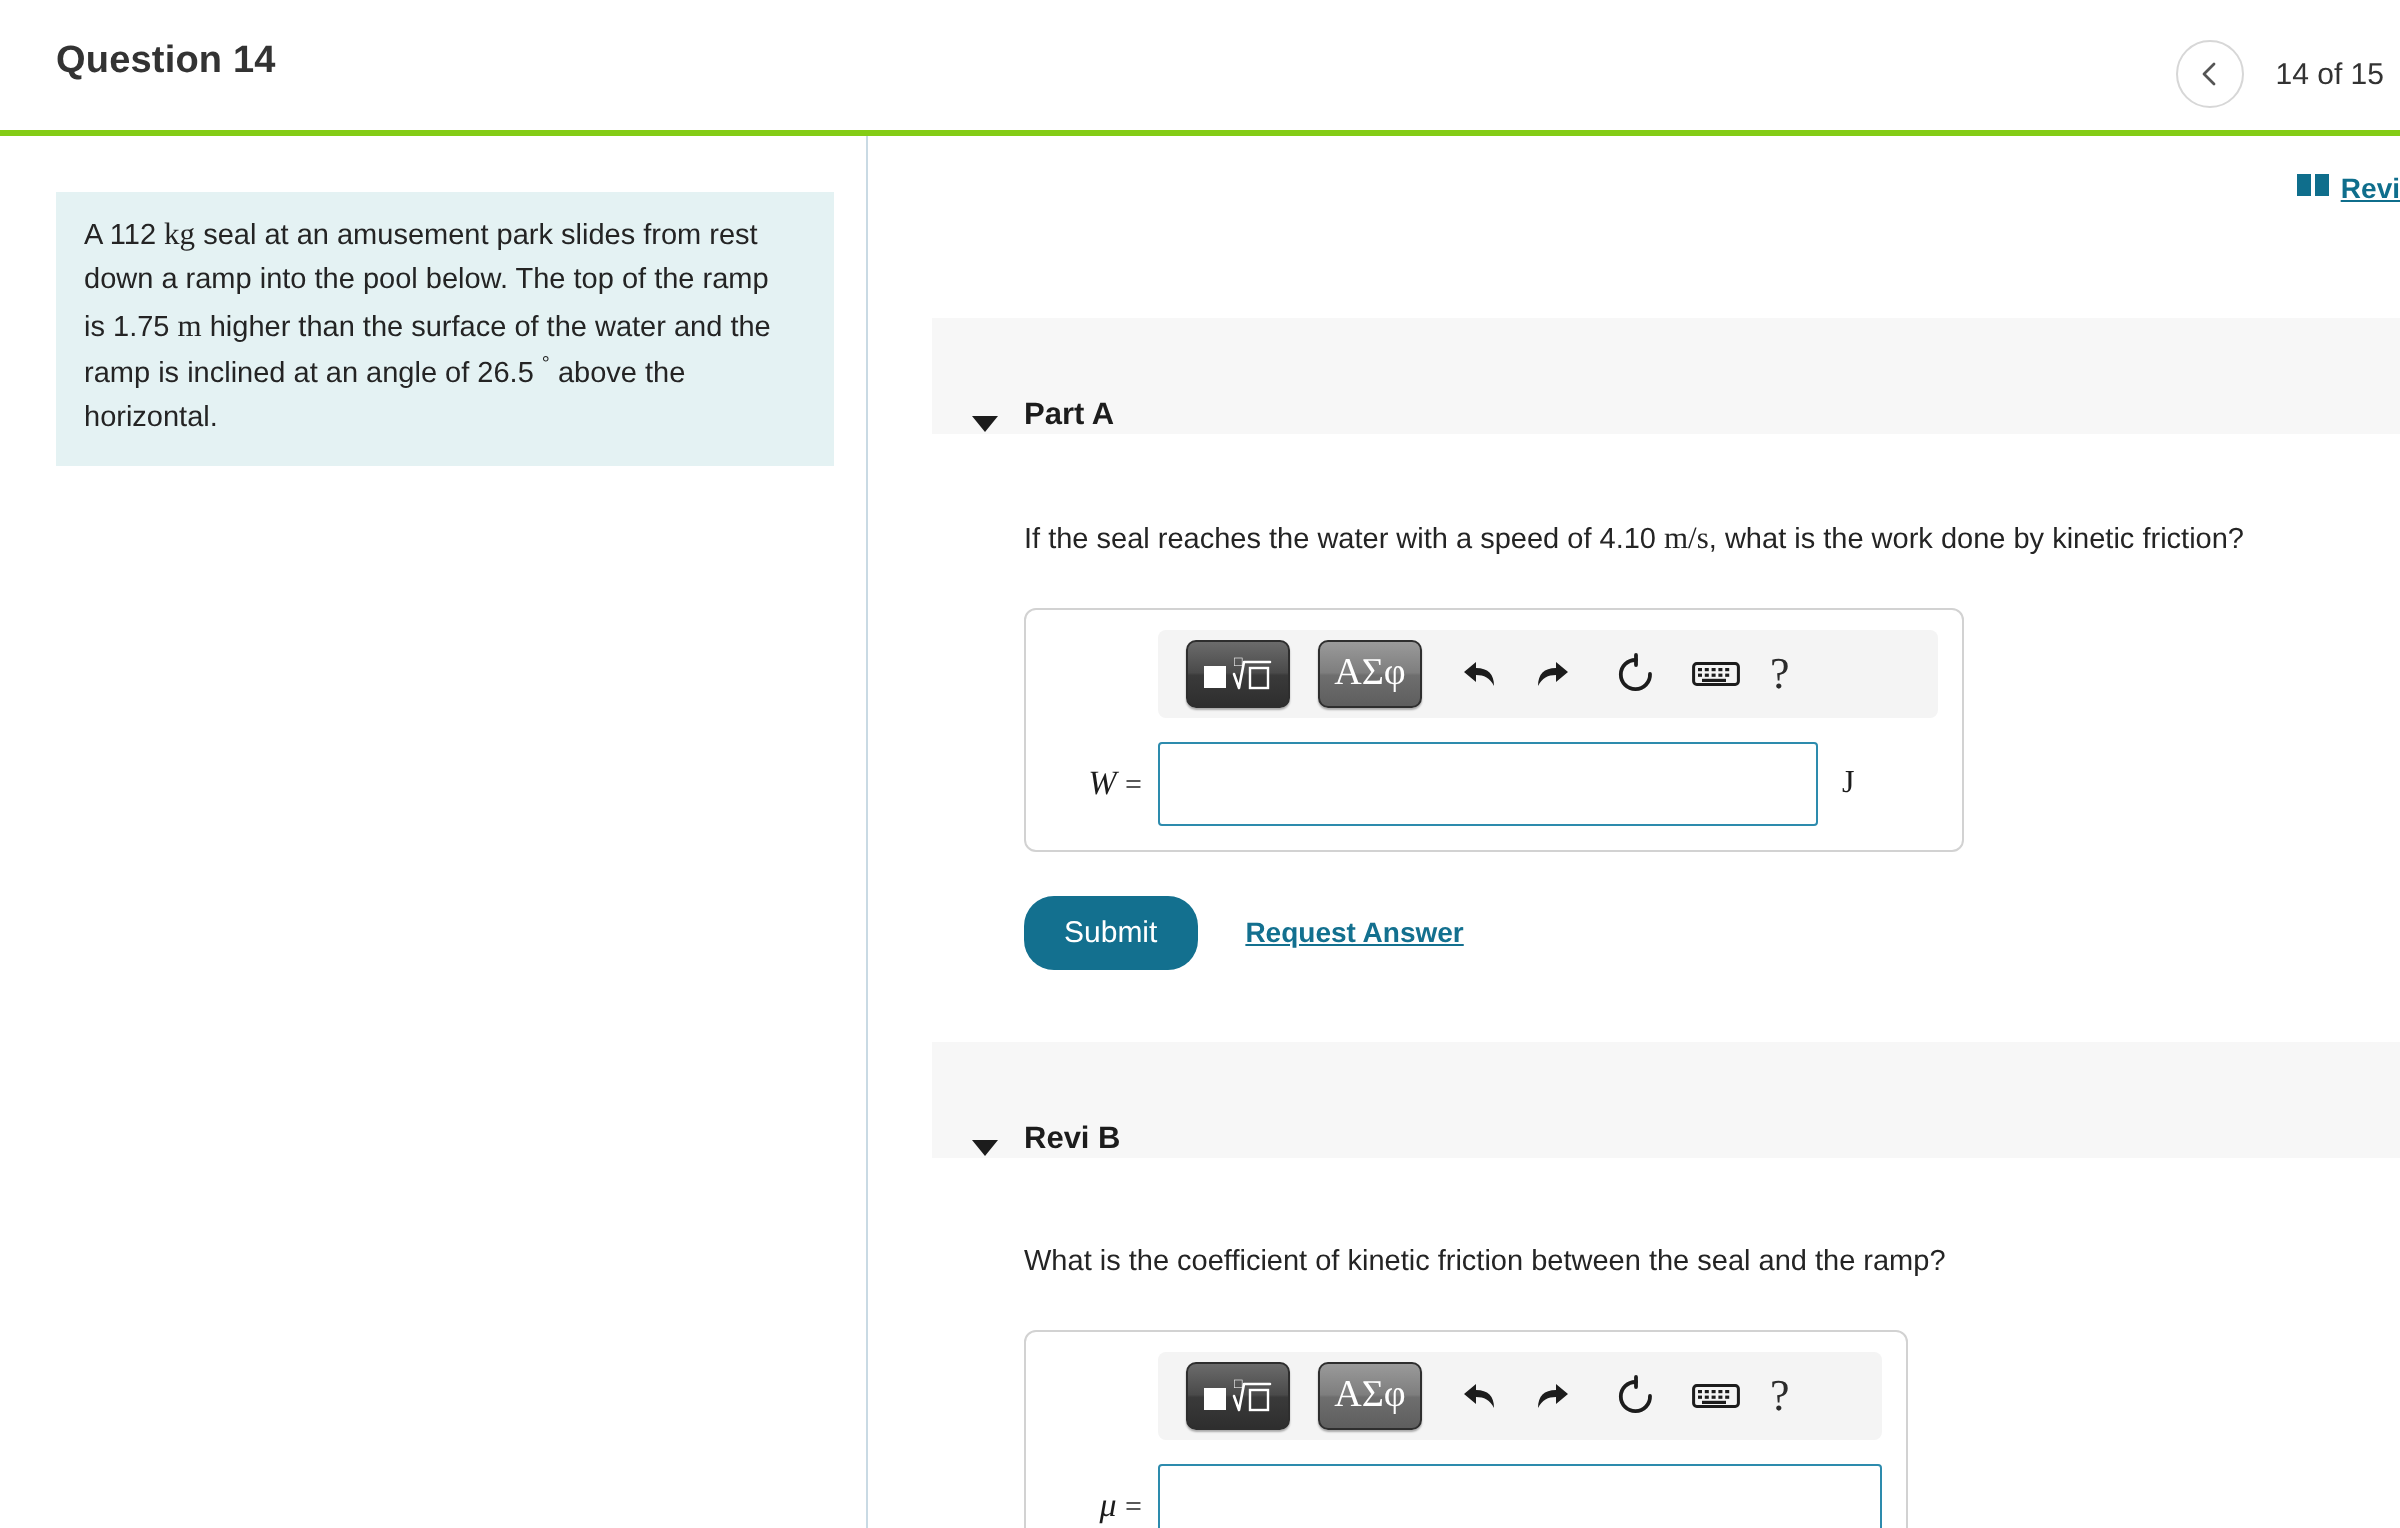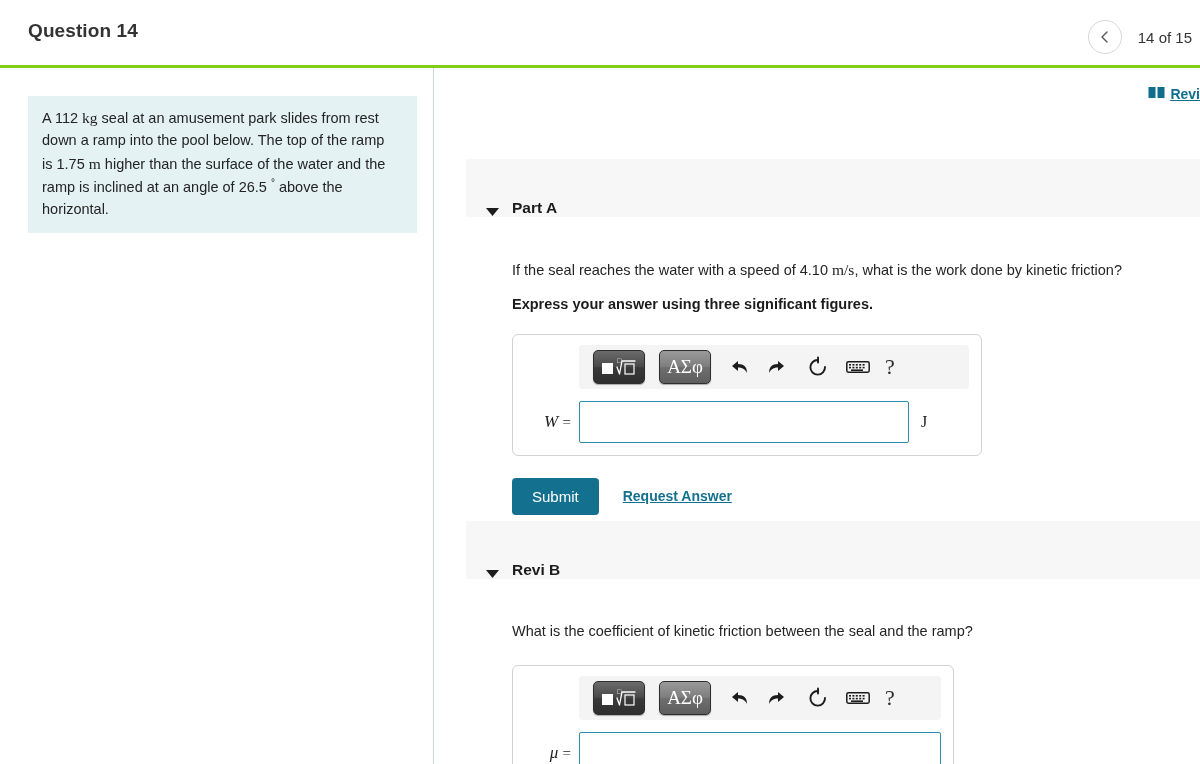--- a/index.html
+++ b/index.html
@@ -255,21 +255,21 @@
   
   .actions {
     display: flex;
     align-items: center;
     gap: 24px;
   }
   .submit-btn {
     background: #13708f;
     color: #ffffff;
     border: none;
-    border-radius: 4px;
+    border-radius: 15px;
     font-size: 15px;
     font-family: "Liberation Sans", sans-serif;
     padding: 10px 20px;
     cursor: pointer;
   }
   .request-link {
     color: #13708f;
     font-size: 14px;
     font-weight: bold;
     text-decoration: underline;
@@ -317,21 +317,20 @@
       <div class="caret">
         <svg width="13" height="9" viewBox="0 0 13 9">
             <polygon points="0,0 13,0 6.5,8" fill="#1c1c1c"></polygon>
           </svg>
       </div>
       <div class="part-label">Part A</div>
     </div>
 
     <div class="part-body" style="top:170px;">
       <div class="prompt"><span>If the seal reaches the water with a speed of 4.10 </span><span class="unit">m/s</span><span>, what is the work done by kinetic friction?</span></div>
-      <div class="prompt-bold">Express your answer using three significant figures.</div>
 
       <div class="answer-box" style="margin-top:22px; width:470px;">
         <div class="mini-toolbar">
           <div class="tb-btn dark">
             <svg width="36" height="22" viewBox="0 0 36 22">
               <rect x="1" y="7" width="11" height="11" fill="#ffffff"></rect>
               <text x="16" y="7" font-family="Liberation Serif, serif" font-size="7" fill="#ffffff">□</text>
               <path d="M16,11 L18.5,18 L21,5 L34,5" fill="none" stroke="#ffffff" stroke-width="1.3" stroke-linejoin="round" stroke-linecap="round"></path>
               <rect x="24" y="8" width="9" height="10" fill="none" stroke="#ffffff" stroke-width="1.2"></rect>
             </svg>

